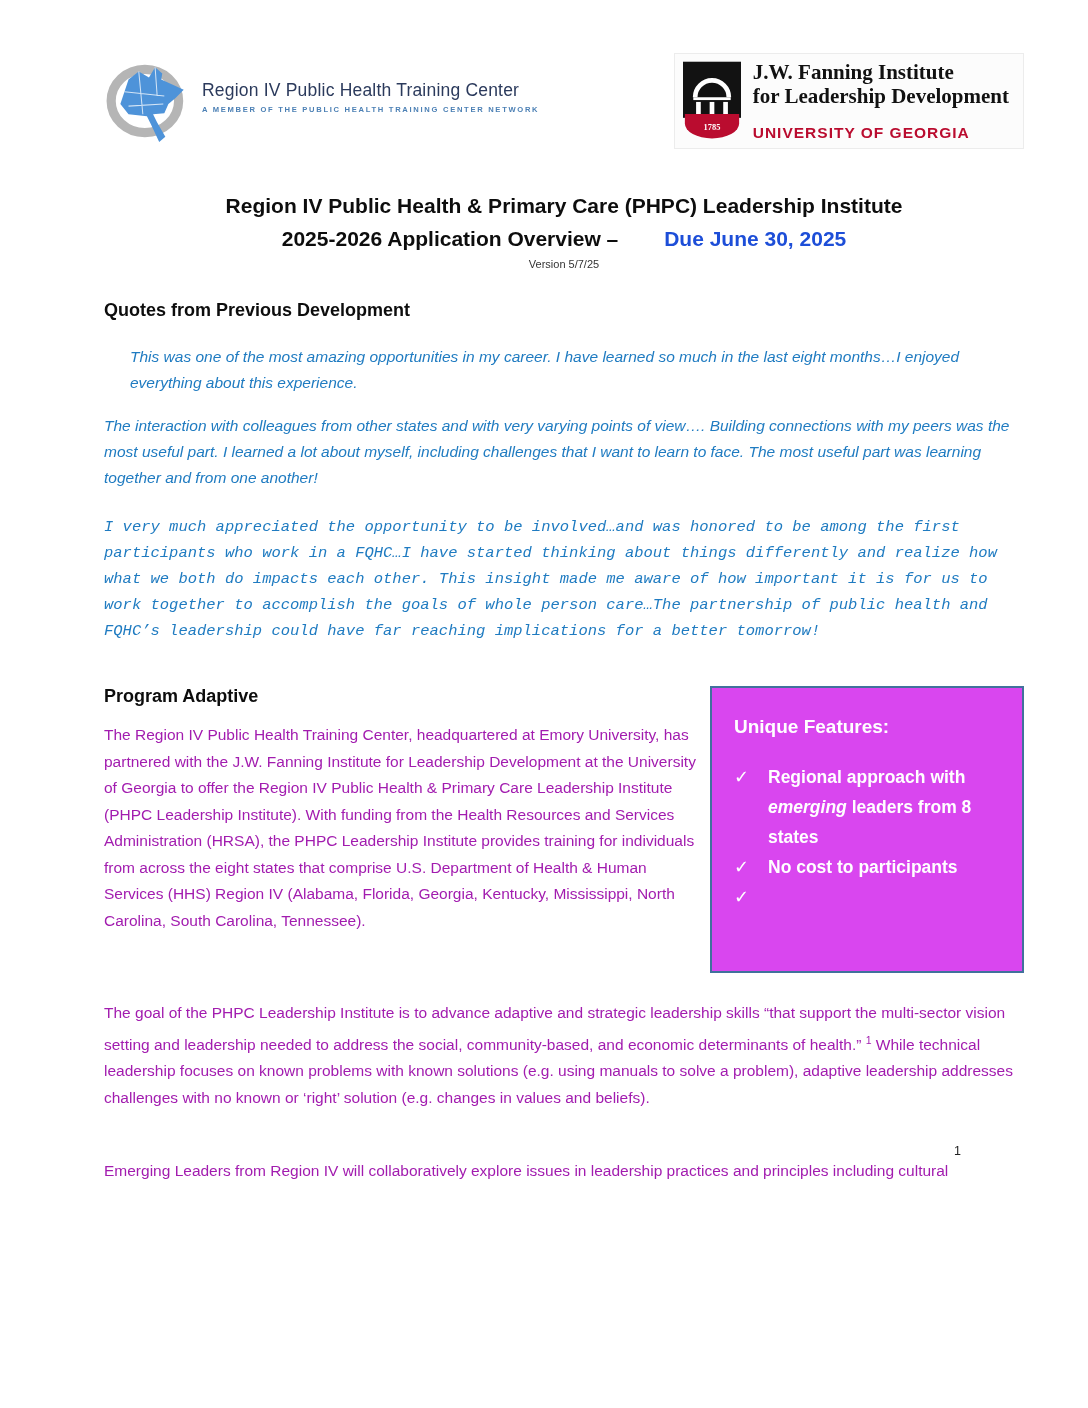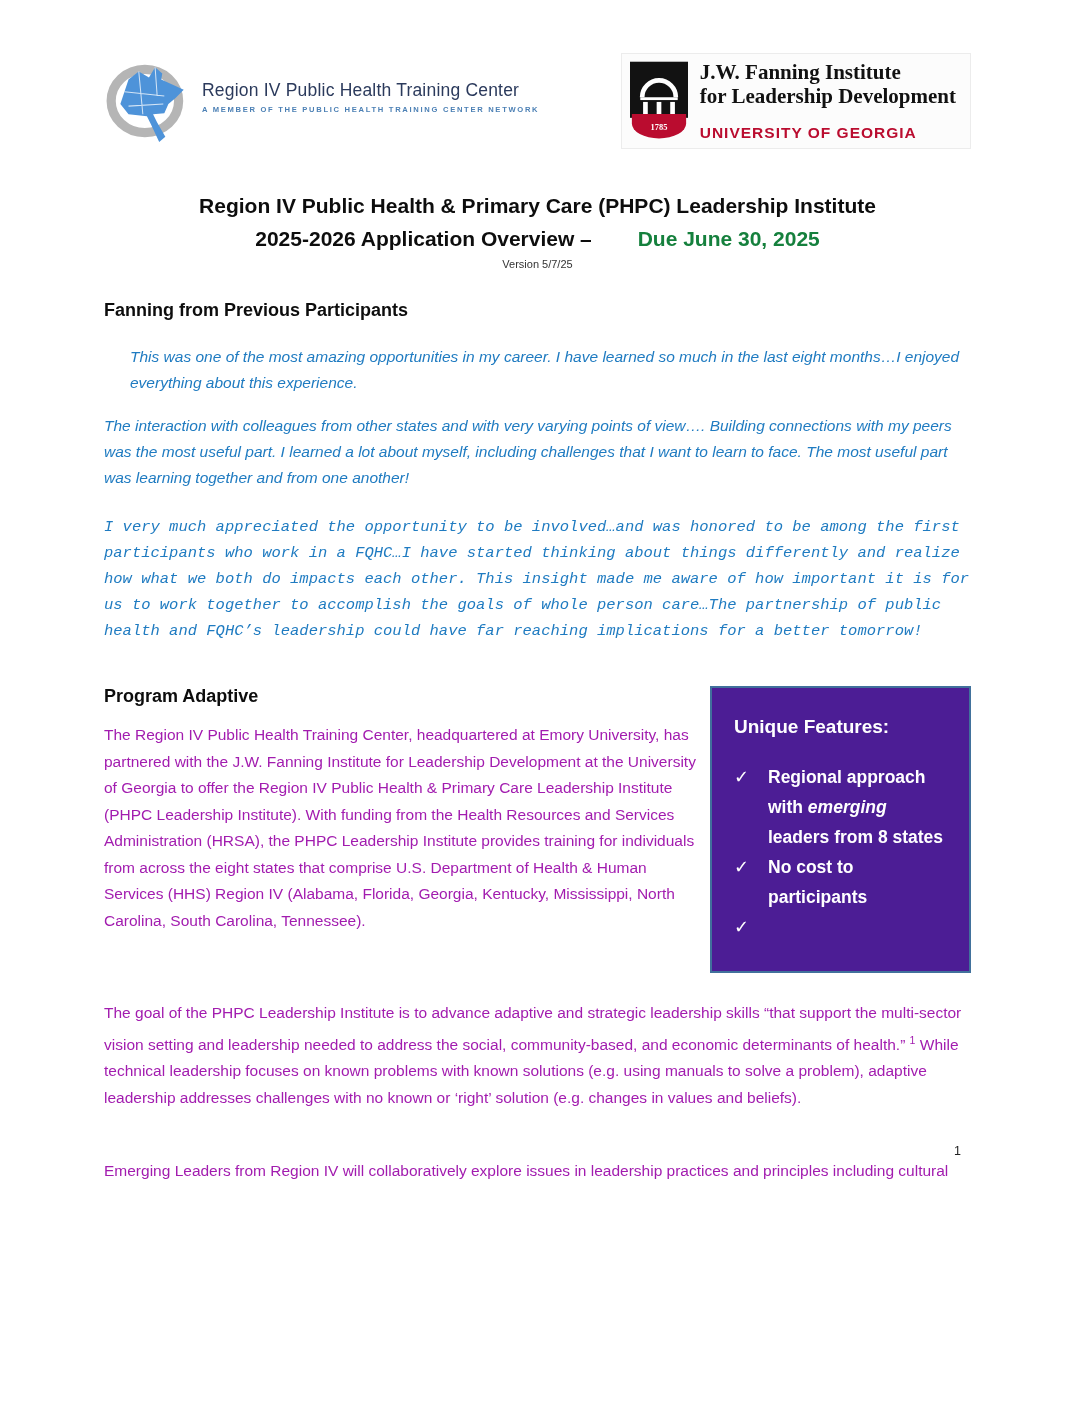--- a/index.html
+++ b/index.html
@@ -1,54 +1,54 @@
 <!DOCTYPE html>
 <html><head>
 <meta charset="utf-8">
 <style>
   html,body{margin:0;padding:0;background:#ffffff;}
   body{font-family:"Liberation Sans", sans-serif; color:#1a1a1a;}
   .page{position:relative;width:1088px;height:1184px;box-sizing:border-box;
-        padding:55px 117px 0 104px;background:#fff;overflow:hidden;}
+        padding:55px 64px 0 104px;background:#fff;overflow:hidden;}
 
   
   .header{display:flex;justify-content:space-between;align-items:flex-start;height:100px;}
   .logo-left{display:flex;align-items:center;}
   .logo-left-text{margin-left:6px;margin-top:-6px;}
   .logo-left-name{font-size:17.5px;color:#2b3a5c;font-weight:500;letter-spacing:.2px;}
   .logo-left-tag{font-size:7.6px;color:#4c80b5;font-weight:bold;letter-spacing:1.7px;margin-top:4px;}
   .logo-right{display:flex;align-items:center;background:#fcfcfc;border:1px solid #ececec;
               padding:6px 14px 6px 8px;margin-top:-2px;}
   .logo-right-text{margin-left:12px;}
   .fanning-line{font-family:"Liberation Serif", serif;font-weight:bold;font-size:21px;
                 color:#111;line-height:24px;}
   .uga-line{font-size:15.5px;font-weight:bold;color:#ba0c2f;letter-spacing:1px;margin-top:16px;}
 
   
   .title-block{text-align:center;margin-top:34px;}
   .title-line{font-size:21px;font-weight:bold;line-height:33px;color:#0d0d0d;}
-  .title-blue{color:#15803d;margin-left:40px;}
+  .title-blue{color:#1d4ed8;margin-left:40px;}
   .version{font-size:11px;color:#333;margin-top:3px;}
 
   
   .section-heading{font-size:18px;font-weight:bold;color:#0d0d0d;}
   .quotes-heading{margin-top:30px;}
   .quote{font-size:15.5px;font-style:italic;color:#1f7bc1;line-height:26px;margin-top:17px;}
   .quote.indented{padding-left:26px;margin-top:23px;}
   .quote.third{margin-top:23px;font-family:Liberation Mono, monospace;}
 
   .overview-section{margin-top:42px;}
   .overview-row{display:flex;align-items:flex-start;}
   .overview-left{width:592px;flex-shrink:0;}
   .body-par{font-size:15.5px;line-height:26.5px;color:#a21caf;}
   .overview-left .body-par{margin-top:15px;}
 
   
   .features-box{margin-left:14px;width:318px;box-sizing:border-box;height:287px;
-                background:#4c1d95;border:2px solid #41719c;color:#fff;
+                background:#d946ef;border:2px solid #41719c;color:#fff;
                 padding:28px 18px 0 22px;}
   .features-heading{font-size:19px;font-weight:bold;}
   .features-list{margin-top:24px;}
   .feature-item{display:flex;font-size:17.5px;font-weight:bold;line-height:30px;}
   .feature-check{width:34px;flex-shrink:0;font-weight:normal;font-size:18px;}
   .feature-text .it{font-style:italic;}
 
   .goal-par{margin-top:27px;}
   .goal-par sup{font-size:10.5px;}
   .emerging-par{margin-top:47px;}
@@ -94,21 +94,21 @@
       </div>
     </div>
   </div>
 
   <div class="title-block">
     <div class="title-line">Region IV Public Health &amp; Primary Care (PHPC) Leadership Institute</div>
     <div class="title-line"><span>2025-2026 Application Overview – </span><span class="title-blue">Due June 30, 2025</span></div>
     <div class="version">Version 5/7/25</div>
   </div>
 
-  <div class="section-heading quotes-heading">Fanning from Previous Participants</div>
+  <div class="section-heading quotes-heading">Quotes from Previous Development</div>
 
   <p class="quote indented">This was one of the most amazing opportunities in my career. I have learned so much in the last eight months…I enjoyed everything about this experience.</p>
   <p class="quote">The interaction with colleagues from other states and with very varying points of view…. Building connections with my peers was the most useful part. I learned a lot about myself, including challenges that I want to learn to face. The most useful part was learning together and from one another!</p>
   <p class="quote third">I very much appreciated the opportunity to be involved…and was honored to be among the first participants who work in a FQHC…I have started thinking about things differently and realize how what we both do impacts each other. This insight made me aware of how important it is for us to work together to accomplish the goals of whole person care…The partnership of public health and FQHC’s leadership could have far reaching implications for a better tomorrow!</p>
 
   <div class="overview-section">
     <div class="overview-row">
       <div class="overview-left">
         <div class="section-heading">Program Adaptive</div>
         <p class="body-par">The Region IV Public Health Training Center, headquartered at Emory University, has partnered with the J.W. Fanning Institute for Leadership Development at the University of Georgia to offer the Region IV Public Health &amp; Primary Care Leadership Institute (PHPC Leadership Institute). With funding from the Health Resources and Services Administration (HRSA), the PHPC Leadership Institute provides training for individuals from across the eight states that comprise U.S. Department of Health &amp; Human Services (HHS) Region IV (Alabama, Florida, Georgia, Kentucky, Mississippi, North Carolina, South Carolina, Tennessee).</p>

